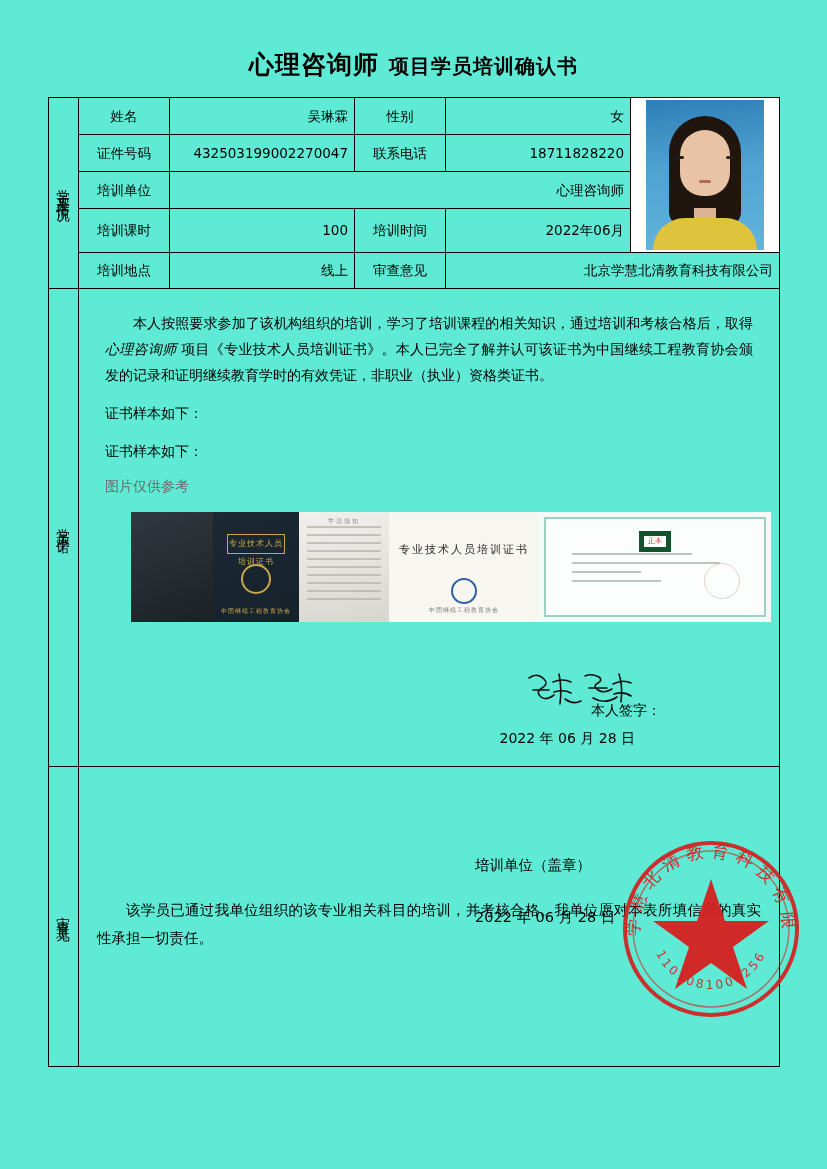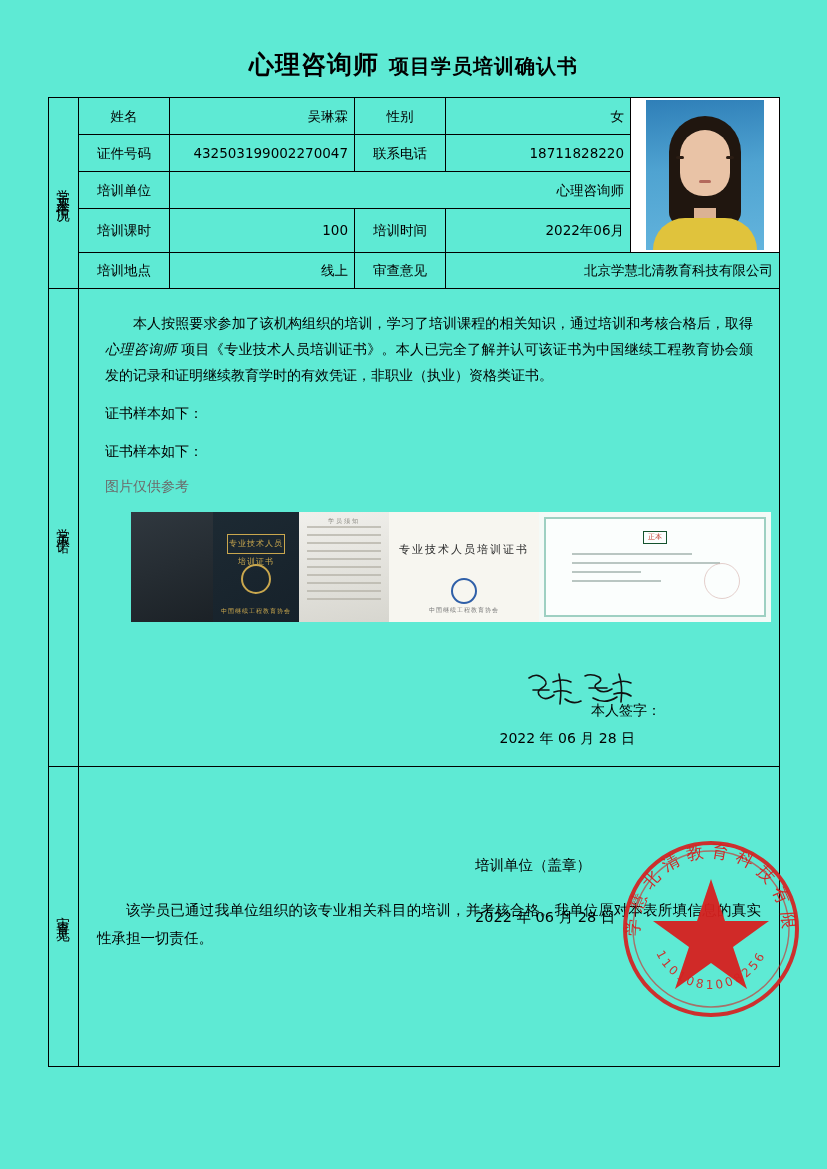--- a/index.html
+++ b/index.html
@@ -222,21 +222,21 @@
   }
   .ci4 .foot4 {
     position: absolute; left: 0; right: 0; bottom: 8px; text-align: center;
     font-size: 6px; color: #7b7b7b; letter-spacing: 1px;
   }
   .ci5 .inner {
     position: absolute; inset: 5px; border: 2px solid #9ed0c2; background: #fbfefd;
   }
   .ci5 .tag {
     position: absolute; left: 50%; top: 12px; transform: translateX(-50%);
-    font-size: 7px; color: #c0392b; border: 1px solid #14532d; padding: 0 4px;
+    font-size: 7px; color: #c0392b; border: 5px solid #14532d; padding: 0 4px;
   }
   .ci5 .tx {
     position: absolute; left: 26px; top: 34px; right: 20px;
   }
   .ci5 .tx i {
     display: block; height: 2px; background: #b9c6c2; margin-bottom: 7px; width: 70%;
   }
   .ci5 .tx i:nth-child(2) { width: 86%; }
   .ci5 .tx i:nth-child(3) { width: 40%; }
   .ci5 .tx i:nth-child(4) { width: 52%; }

